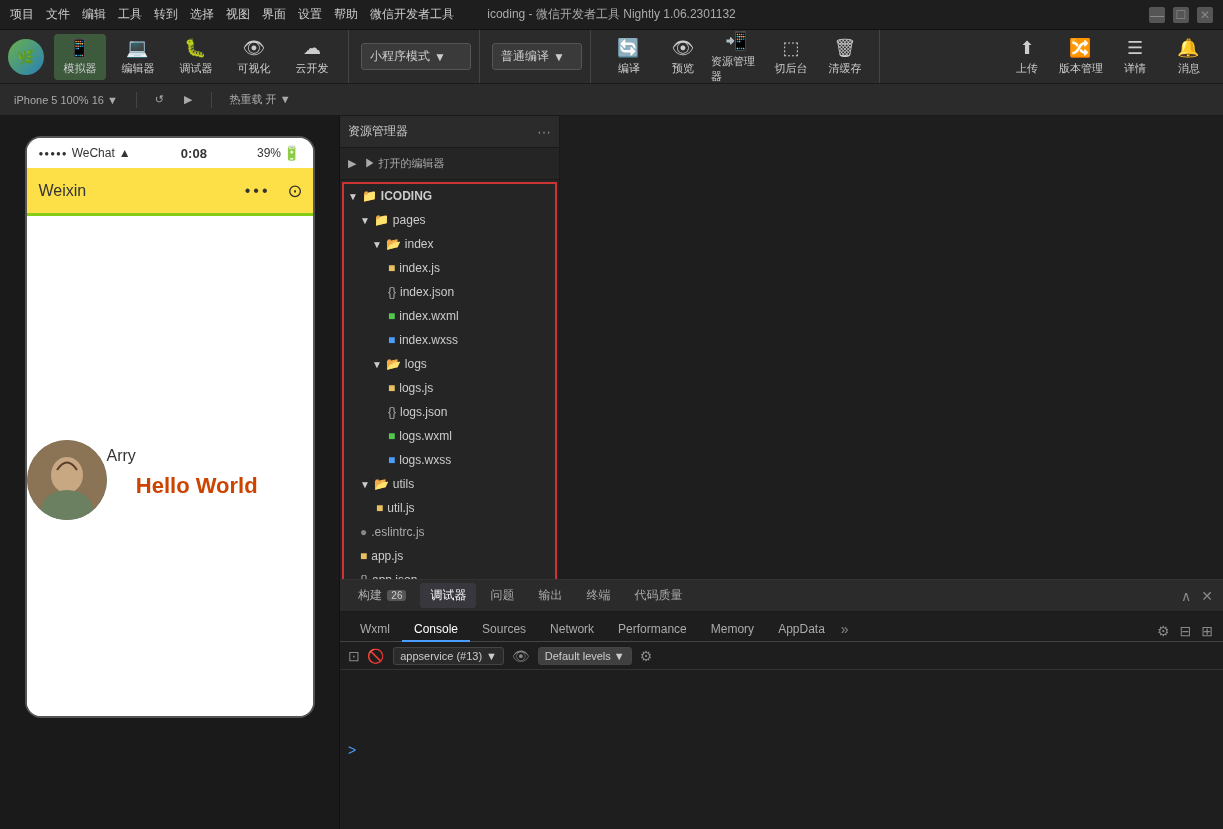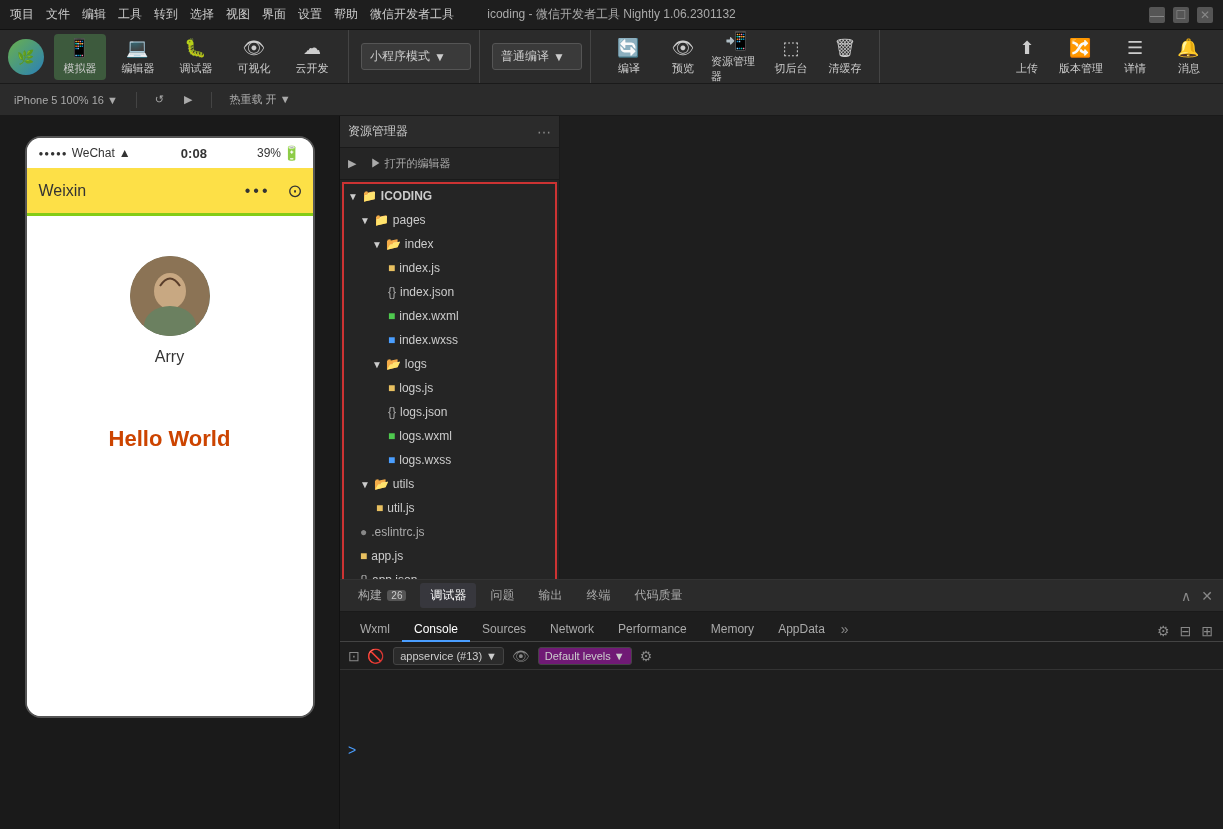--- a/index.html
+++ b/index.html
@@ -213,21 +213,21 @@
       position: relative;
       padding: 0 12px;
     }
     .phone-navbar .nav-title { font-size: 16px; color: #333; font-weight: 500; }
     .phone-navbar .nav-dots { position: absolute; right: 40px; font-size: 20px; color: #666; letter-spacing: 2px; }
     .phone-navbar .nav-icon { position: absolute; right: 10px; font-size: 18px; color: #666; }
     .phone-content {
       background: #fff;
       min-height: 500px;
       display: flex;
-      flex-direction: column;
+      flex-direction: row;
       align-items: center;
       padding-top: 40px;
     }
     .user-avatar {
       width: 80px; height: 80px;
       border-radius: 50%;
       background: #ccc;
       overflow: hidden;
       margin-bottom: 12px;
     }
@@ -391,21 +391,21 @@
       background: #2b2b2b;
       border: 1px solid #444;
       color: #ccc;
       padding: 2px 6px;
       font-size: 11px;
       border-radius: 3px;
       flex: 1;
       min-width: 80px;
     }
     .level-select {
-      background: #701a75;
+      background: #404040;
       border: 1px solid #444;
       color: #ccc;
       padding: 2px 6px;
       font-size: 11px;
       border-radius: 3px;
       cursor: pointer;
       display: flex;
       align-items: center;
       gap: 4px;
     }
@@ -595,21 +595,21 @@
       <div id="filetree">
         <div class="panel-header">
           <span class="panel-title">资源管理器</span>
           <span class="pi">⋯</span>
         </div>
 
         <div class="tree-body">
           <div class="tree-section">
             <div class="tree-section-header">
               <span>▶</span>
-              <span style="margin-left:10px">▶ 打开的编辑器</span>
+              <span style="margin-left:4px">▶ 打开的编辑器</span>
             </div>
           </div>
 
           <div class="red-border" style="margin:2px">
 
             <div class="tree-item" style="padding-left:4px">
               <span style="color:#ccc;font-size:10px">▼</span>
               <span style="color:#e8a020">📁</span>
               <span style="color:#ccc;font-weight:bold">ICODING</span>
             </div>

